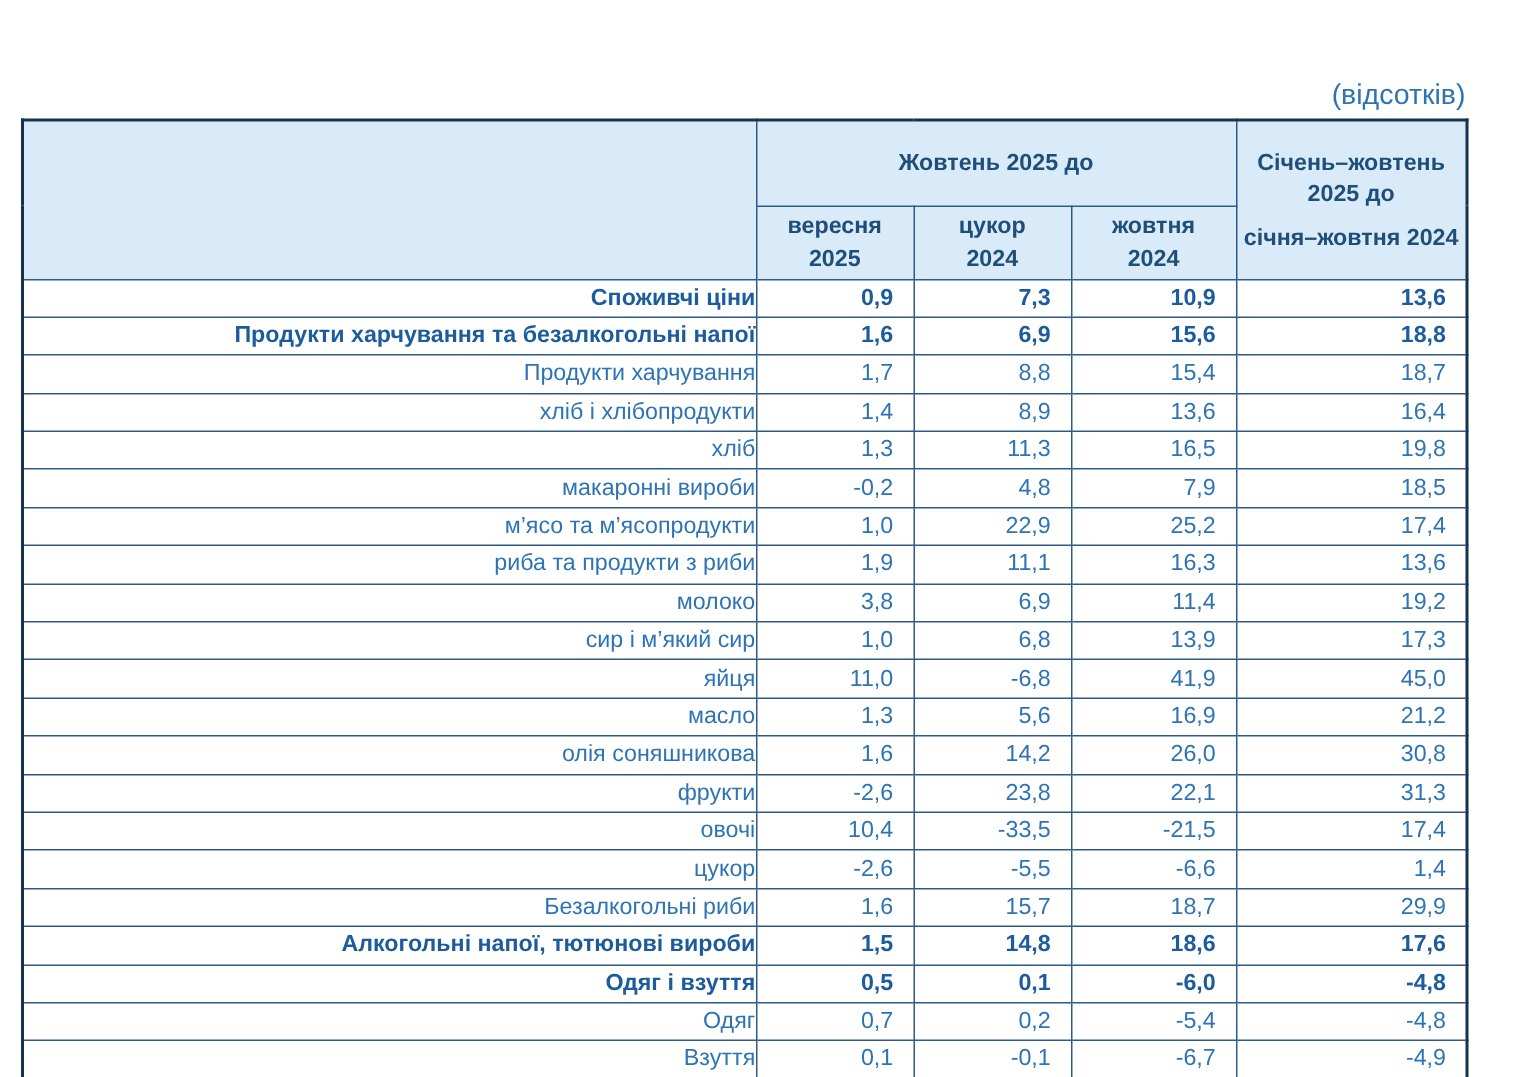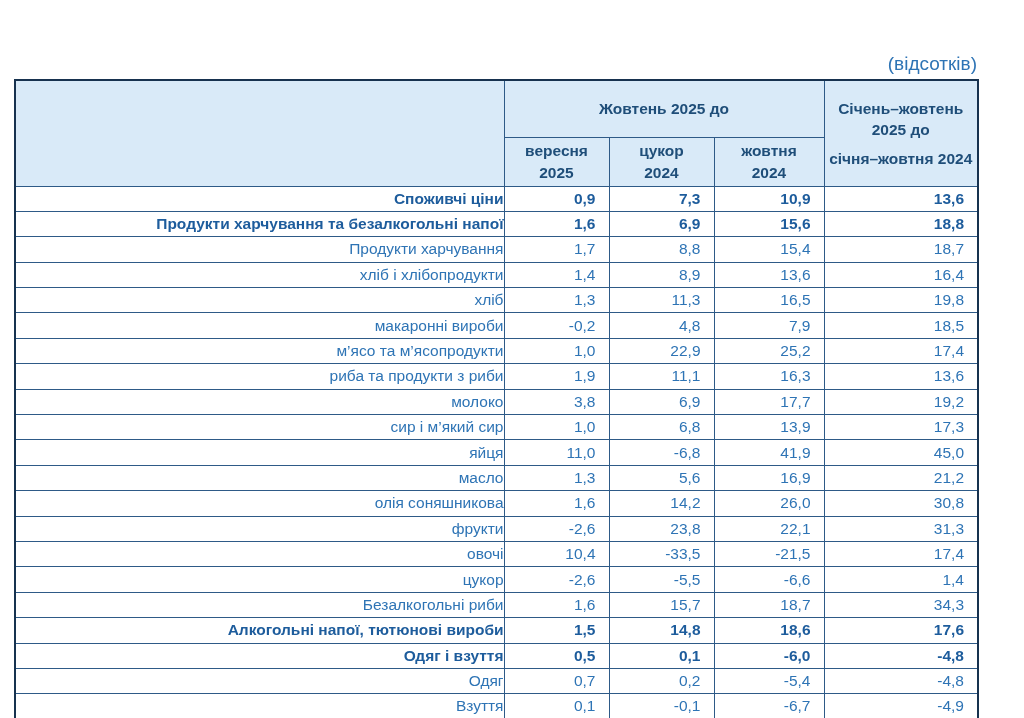--- a/index.html
+++ b/index.html
@@ -173,21 +173,21 @@
           <td class="lbl l3">риба та продукти з риби</td>
           <td class="num">1,9</td>
           <td class="num">11,1</td>
           <td class="num">16,3</td>
           <td class="num">13,6</td>
         </tr>
         <tr>
           <td class="lbl l3">молоко</td>
           <td class="num">3,8</td>
           <td class="num">6,9</td>
-          <td class="num">17,7</td>
+          <td class="num">11,4</td>
           <td class="num">19,2</td>
         </tr>
         <tr>
           <td class="lbl l3">сир і м’який сир</td>
           <td class="num">1,0</td>
           <td class="num">6,8</td>
           <td class="num">13,9</td>
           <td class="num">17,3</td>
         </tr>
         <tr>
@@ -230,21 +230,21 @@
           <td class="num">-2,6</td>
           <td class="num">-5,5</td>
           <td class="num">-6,6</td>
           <td class="num">1,4</td>
         </tr>
         <tr>
           <td class="lbl l2">Безалкогольні риби</td>
           <td class="num">1,6</td>
           <td class="num">15,7</td>
           <td class="num">18,7</td>
-          <td class="num">34,3</td>
+          <td class="num">29,9</td>
         </tr>
         <tr class="bold">
           <td class="lbl l1">Алкогольні напої, тютюнові вироби</td>
           <td class="num">1,5</td>
           <td class="num">14,8</td>
           <td class="num">18,6</td>
           <td class="num">17,6</td>
         </tr>
         <tr class="bold">
           <td class="lbl l1">Одяг і взуття</td>

